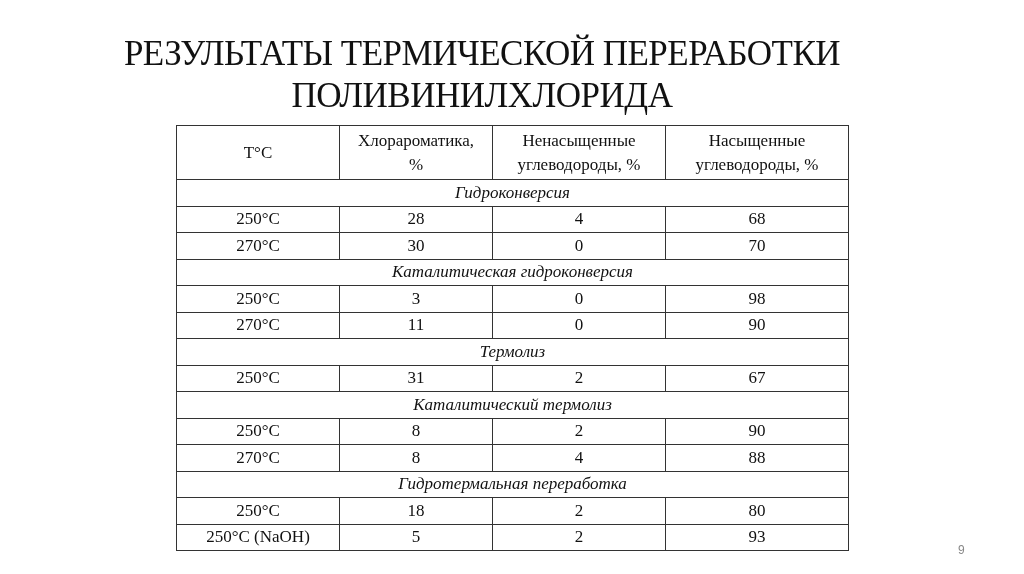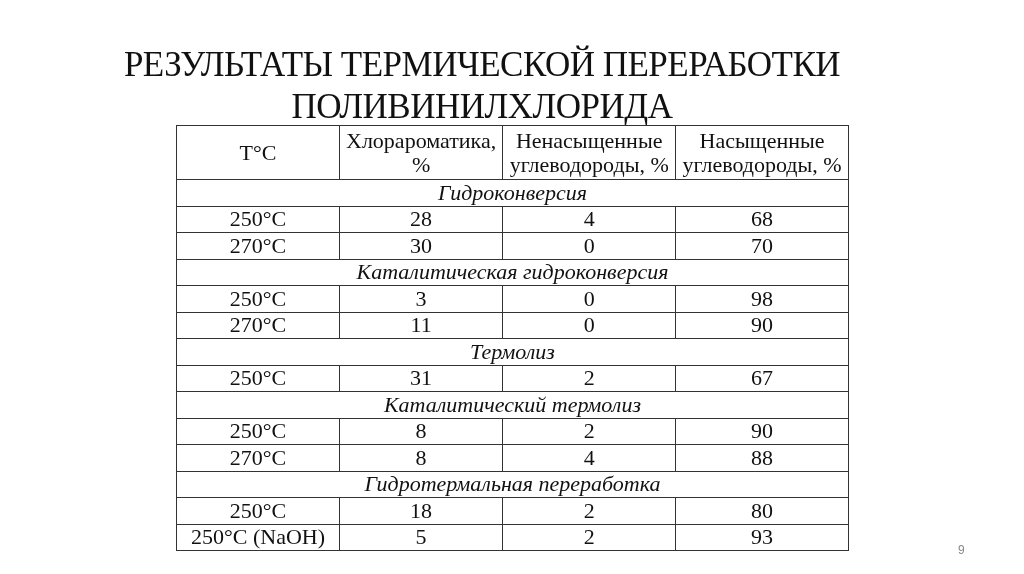--- a/index.html
+++ b/index.html
@@ -1,21 +1,21 @@
 <!DOCTYPE html>
 <html><head>
 <meta charset="utf-8">
 <style>
   html, body { margin:0; padding:0; }
   body { width:1024px; height:574px; background:#ffffff; position:relative; overflow:hidden;
          font-family:"Liberation Serif", "DejaVu Serif", serif; color:#111; }
-  .title { position:absolute; left:0; top:44px; width:964px; text-align:center;
+  .title { position:absolute; left:0; top:33px; width:964px; text-align:center;
            font-size:35px; line-height:42px; letter-spacing:-0.5px; }
   table { position:absolute; left:176px; top:125px; border-collapse:collapse; width:673px;
-          font-size:22px; }
+          font-size:17px; }
   td { border:1.3px solid #333; padding:0 6px; height:25.5px; line-height:20px; text-align:center; }
   td.first { text-align:center; width:150px; }
   td.c2 { width:140px;margin-top:34px; } td.c3 { width:160px;margin-top:17px; }
   tr.head td { height:53px; line-height:24px; }
   tr.group td { font-style:italic; }
   .page-num { position:absolute; left:958px; top:543px; font-family:"Liberation Sans", sans-serif;
               font-size:12px; color:#888; }
 </style>
 </head>
 <body>

